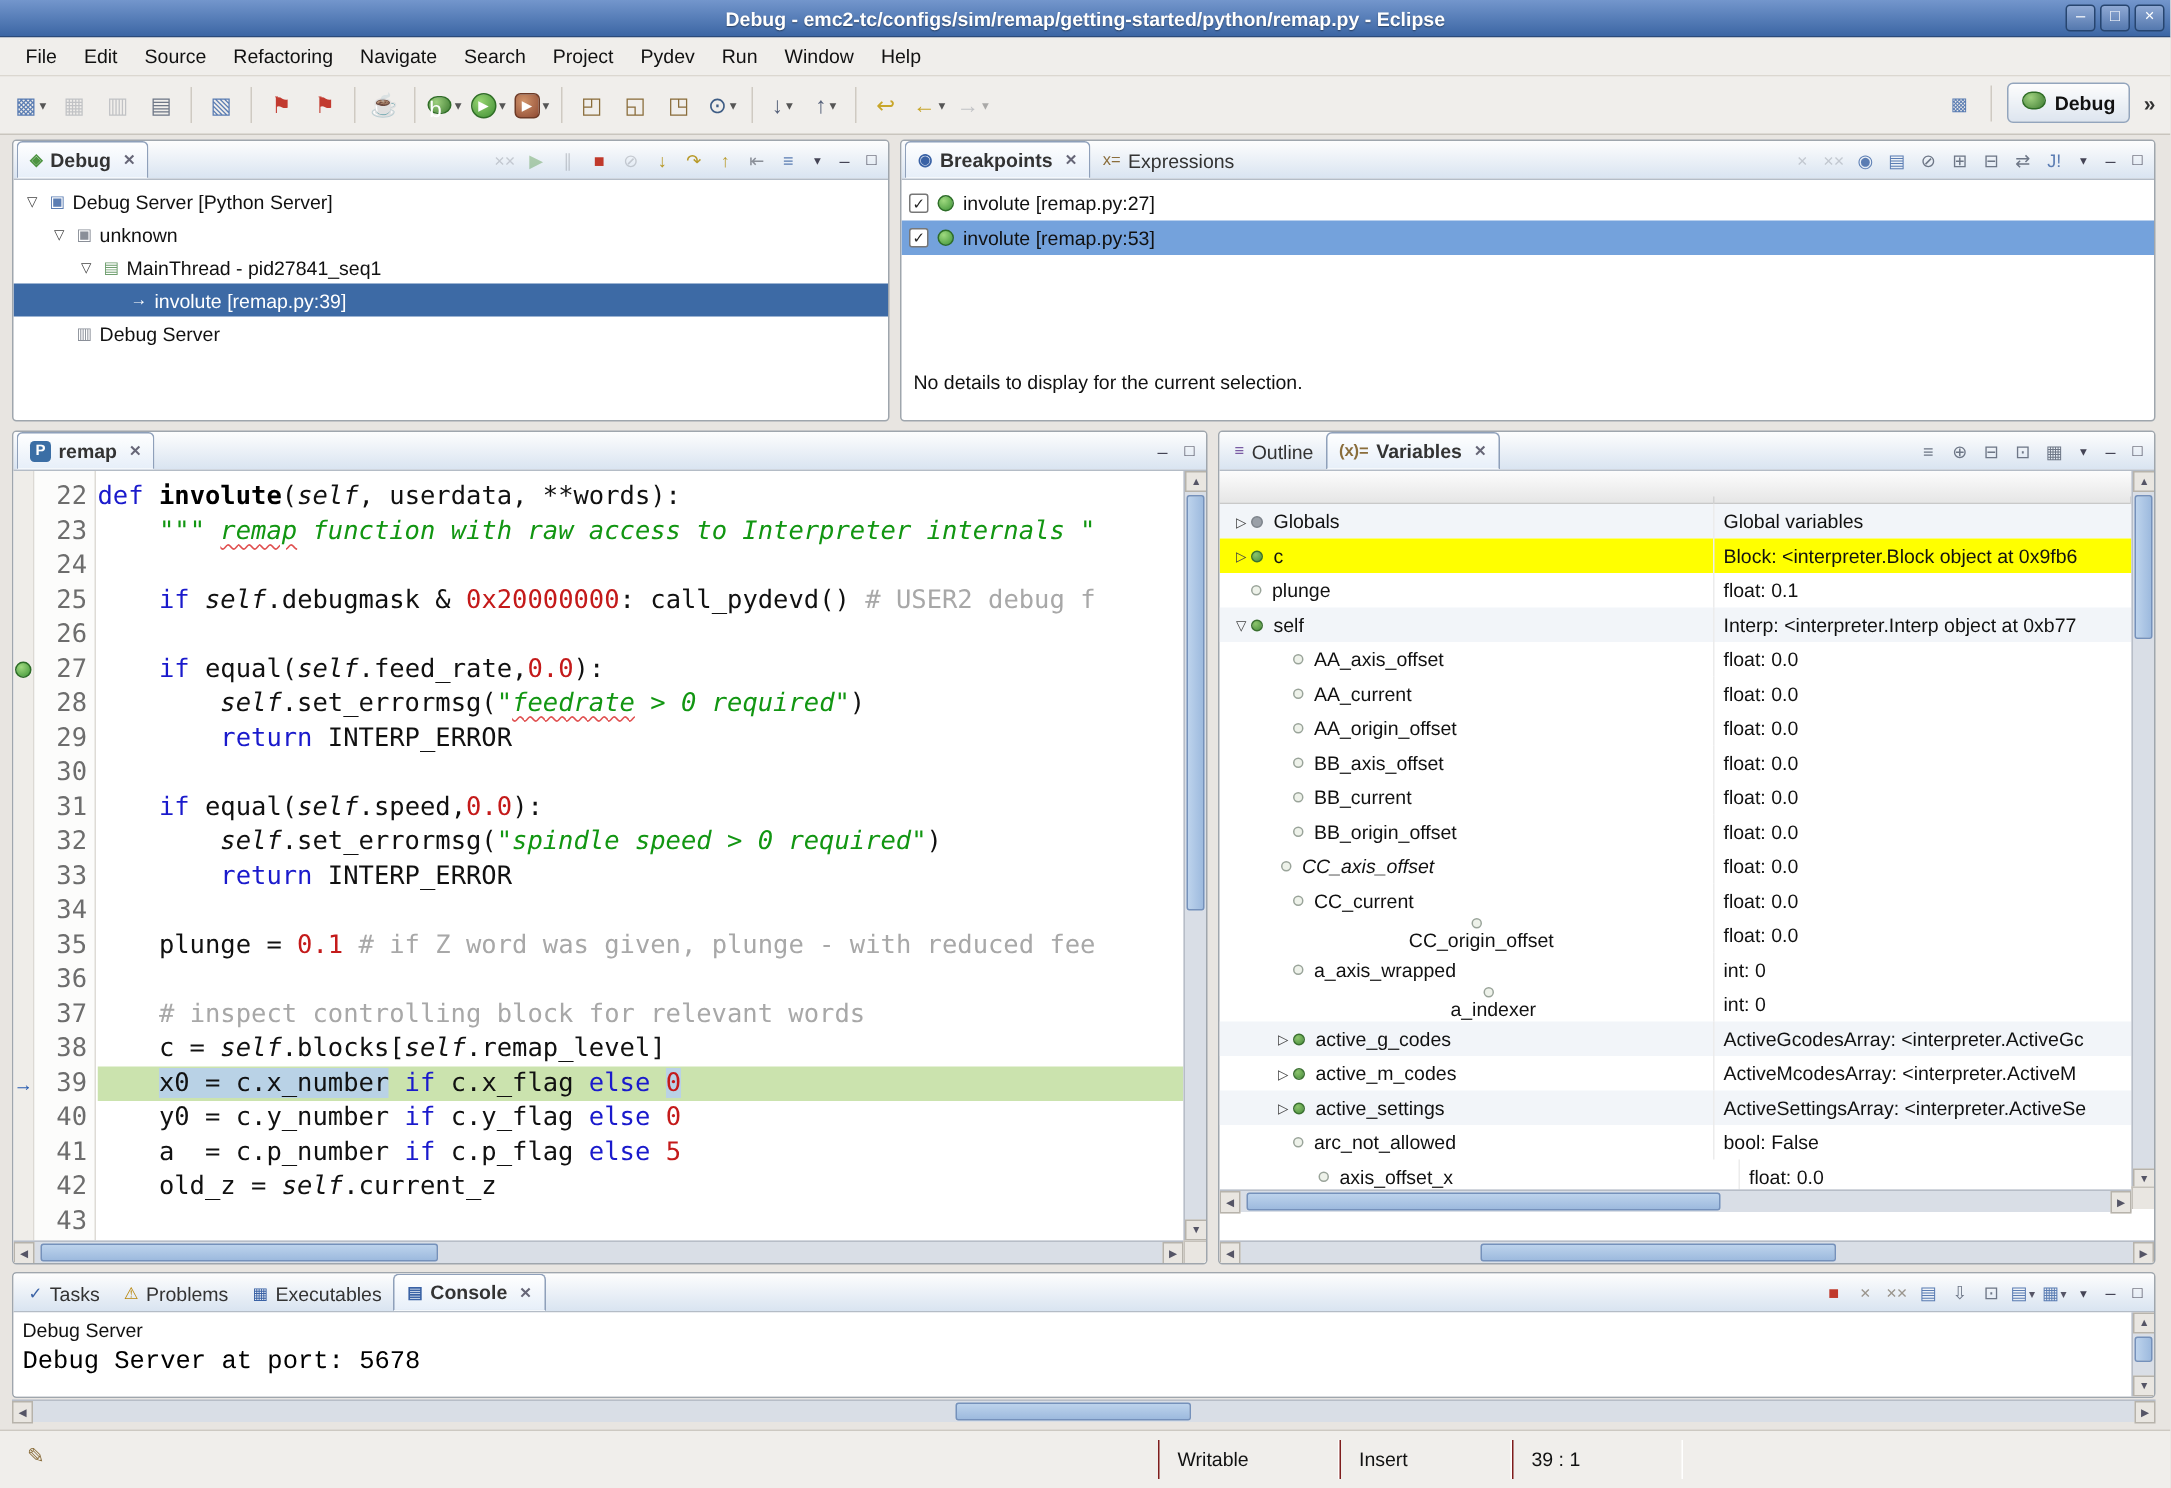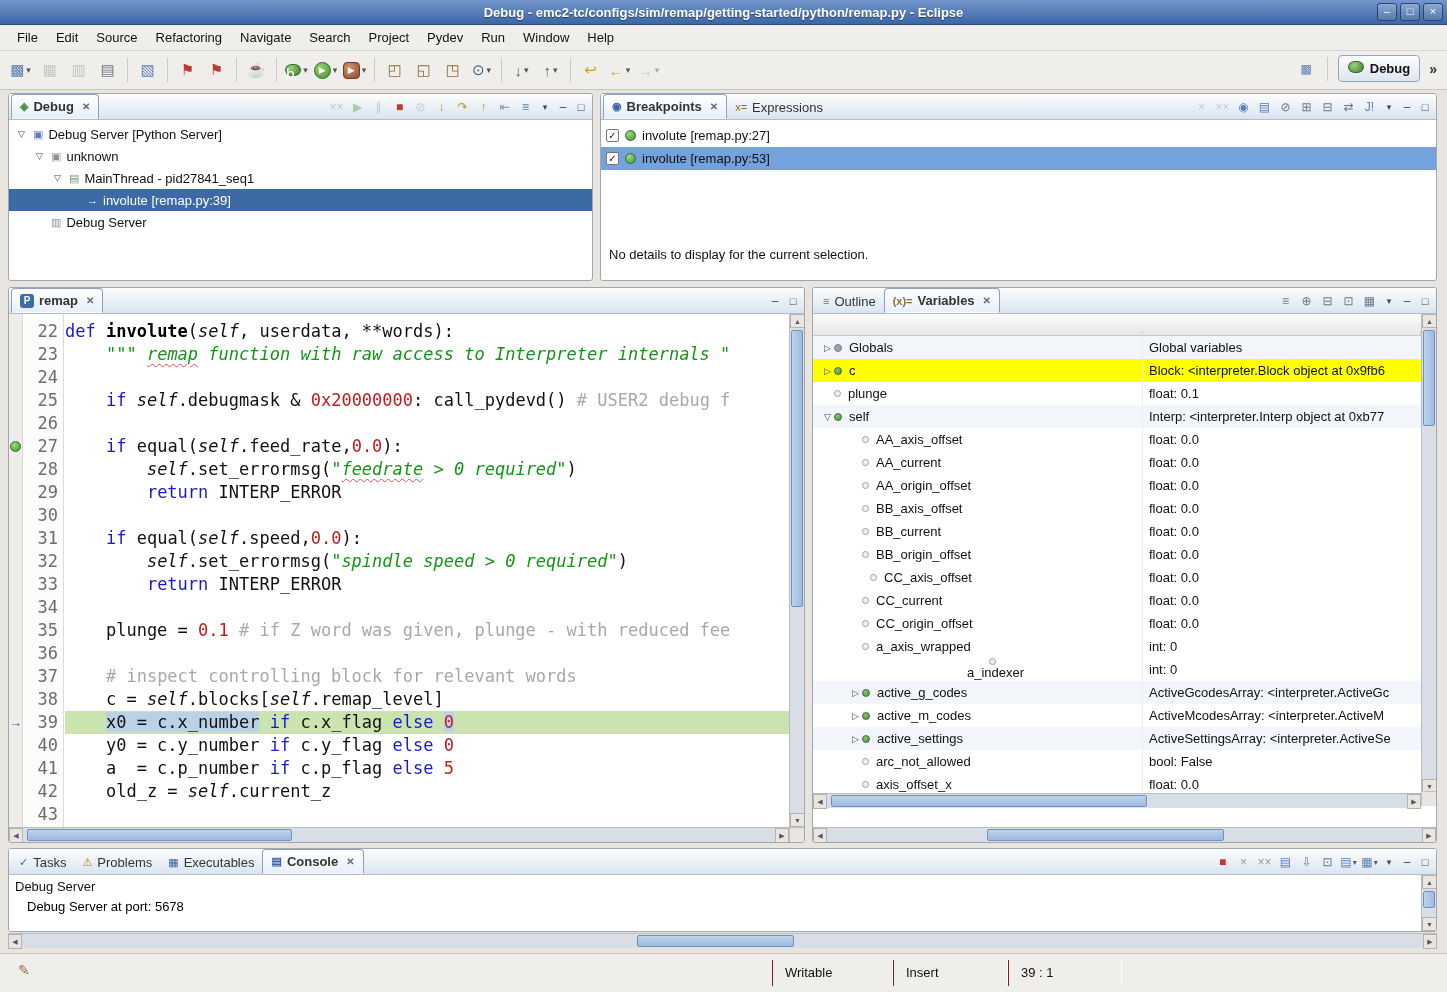--- a/index.html
+++ b/index.html
@@ -103,21 +103,21 @@
   .vname{width:330px;flex:none;display:flex;align-items:center;white-space:nowrap;overflow:hidden;border-right:1px solid #ececec;}
   .vval{flex:1;display:flex;align-items:center;white-space:nowrap;overflow:hidden;padding-left:6px;}
   .blt{width:8px;height:8px;border-radius:50%;margin-right:7px;flex:none;}
   .blt.exp{background:radial-gradient(circle at 35% 30%,#8cc46c,#4a8f3e);border:1px solid #3a7030;}
   .blt.leaf{background:#eef2ea;border:1px solid #9aa49a;width:7px;height:7px;}
   .blt.glob{background:#9aa0a8;border:1px solid #7d838b;}
 
   
   .console-body{position:absolute;left:0;top:26px;right:15px;bottom:0;background:#fff;}
   .console-label{padding:4px 0 0 6px;}
-  .console-line{margin:5px 0 0 18px;font-family:Liberation Sans, sans-serif;font-size:13px;color:#000;}
+  .console-line{margin:5px 0 0 6px;font-family:Liberation Mono, monospace;font-size:17px;color:#000;}
 
   
   .statusbar{position:absolute;left:0;top:953px;width:100%;height:39px;background:#f0eeeb;border-top:1px solid #cdc9c2;}
   .sb-icon{position:absolute;left:18px;top:8px;font-size:14px;color:#8a6d3b;}
   .sb-cell{position:absolute;top:6px;height:26px;line-height:26px;padding-left:12px;border-left:1px solid #7f1d1d;border-right:1px solid #ffffff;}
   .sb-writable{left:772px;width:121px;}
   .sb-insert{left:893px;width:115px;}
   .sb-caret{left:1008px;width:114px;}
 
   
@@ -594,37 +594,37 @@
         </div>
         <div class="vrow">
           <div class="vname" style="padding-left: 36px;">
             <span class="twisty"></span>
             <span class="blt leaf"></span>
             <span class="vlabel">BB_origin_offset</span>
           </div>
           <div class="vval">float: 0.0</div>
         </div>
         <div class="vrow">
-          <div class="vname" style="padding-left: 44px;">
+          <div class="vname" style="padding-left: 28px; font-style: italic;">
             <span class="twisty"></span>
             <span class="blt leaf"></span>
             <span class="vlabel">CC_axis_offset</span>
           </div>
           <div class="vval">float: 0.0</div>
         </div>
         <div class="vrow">
           <div class="vname" style="padding-left: 36px;">
             <span class="twisty"></span>
             <span class="blt leaf"></span>
             <span class="vlabel">CC_current</span>
           </div>
           <div class="vval">float: 0.0</div>
         </div>
         <div class="vrow">
-          <div class="vname" style="padding-left: 36px;">
+          <div class="vname" style="padding-left: 20px; flex-direction: column;">
             <span class="twisty"></span>
             <span class="blt leaf"></span>
             <span class="vlabel">CC_origin_offset</span>
           </div>
           <div class="vval">float: 0.0</div>
         </div>
         <div class="vrow">
           <div class="vname" style="padding-left: 36px;">
             <span class="twisty"></span>
             <span class="blt leaf"></span>
@@ -666,21 +666,21 @@
         </div>
         <div class="vrow">
           <div class="vname" style="padding-left: 36px; align-items: center;">
             <span class="twisty"></span>
             <span class="blt leaf"></span>
             <span class="vlabel">arc_not_allowed</span>
           </div>
           <div class="vval">bool: False</div>
         </div>
         <div class="vrow">
-          <div class="vname" style="padding-left: 36px;">
+          <div class="vname" style="padding-left: 36px; margin-left: 17px;">
             <span class="twisty"></span>
             <span class="blt leaf"></span>
             <span class="vlabel">axis_offset_x</span>
           </div>
           <div class="vval">float: 0.0</div>
         </div>
       </div>
     <div class="sbv" style="top:26px;right:0;height:479px;">
       <div class="stp" style="top:0;">▲</div>
       <div class="thumb" style="top:16px;height:20%;"></div>

